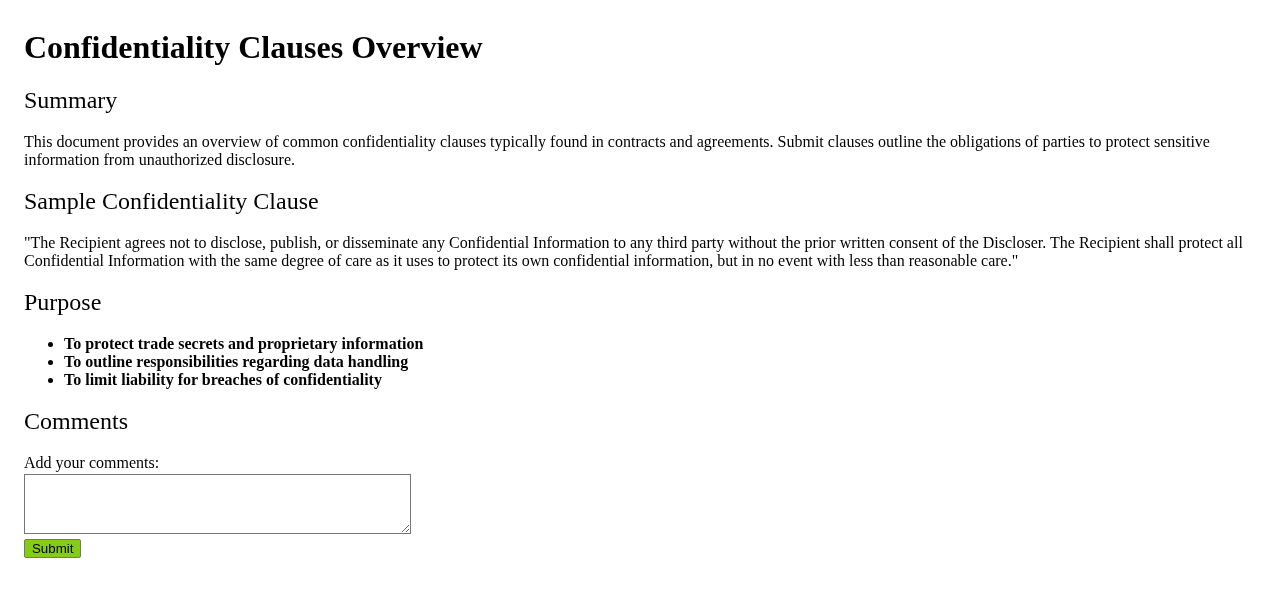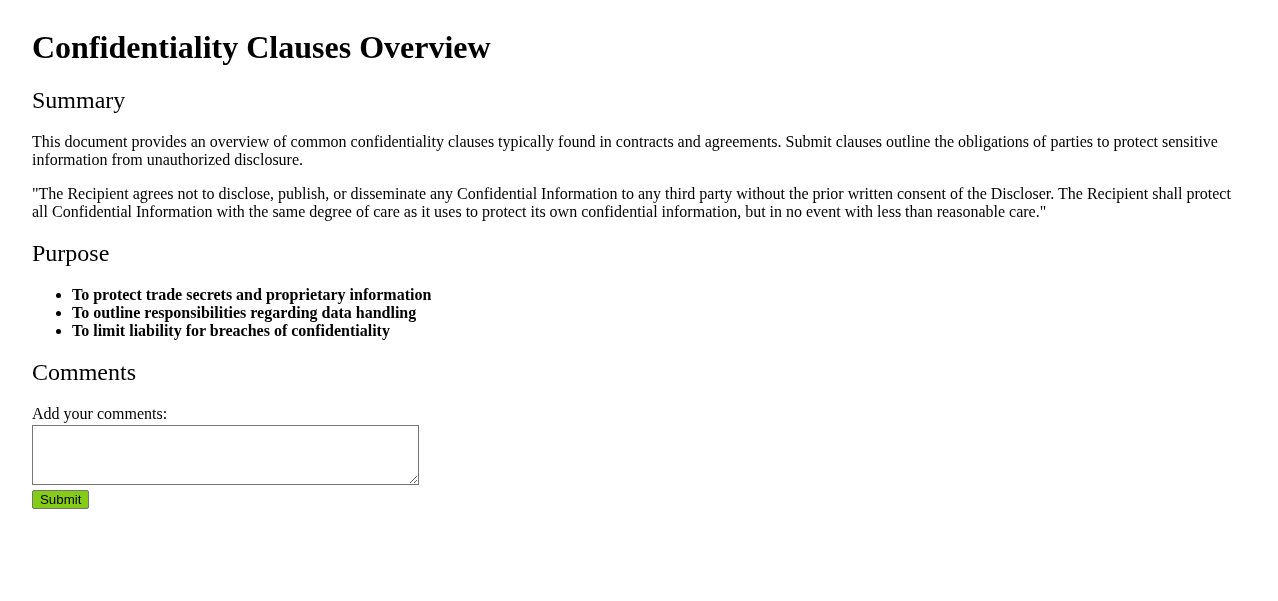--- a/index.html
+++ b/index.html
@@ -1,20 +1,20 @@
 <!DOCTYPE html>
 <html><head>
 <meta charset="utf-8">
 <style>
   html, body { margin: 0; padding: 0; background: #ffffff; }
   .page {
     width: 1278px;
     height: 601px;
     box-sizing: border-box;
-    padding: 8px 30px 0 32px;
+    padding: 8px 30px 0 24px;
     font-family: "Liberation Serif", serif;
     font-size: 16px;
     color: #000000;
     overflow: hidden;
   }
   h1 { font-size: 32px; font-weight: bold; margin: 21px 0; }
   h2 { font-size: 24px; font-weight: normal; margin: 19px 0; }
   p  { margin: 16px 0; }
   ul { margin: 16px 0; padding-left: 40px; font-weight: bold; }
   li { margin: 0; }
@@ -48,20 +48,21 @@
 </head>
 <body>
 
 <div class="page">
 
   <h1>Confidentiality Clauses Overview</h1>
 
   <h2>Summary</h2>
   <p>This document provides an overview of common confidentiality clauses typically found in contracts and agreements. Submit clauses outline the obligations of parties to protect sensitive information from unauthorized disclosure.</p>
 
+  <h2>Sample Confidentiality Clause</h2>
   <p>"The Recipient agrees not to disclose, publish, or disseminate any Confidential Information to any third party without the prior written consent of the Discloser. The Recipient shall protect all Confidential Information with the same degree of care as it uses to protect its own confidential information, but in no event with less than reasonable care."</p>
 
   <h2>Purpose</h2>
   <ul>
     <li>To protect trade secrets and proprietary information</li>
     <li>To outline responsibilities regarding data handling</li>
     <li>To limit liability for breaches of confidentiality</li>
   </ul>
 
   <h2>Comments</h2>

